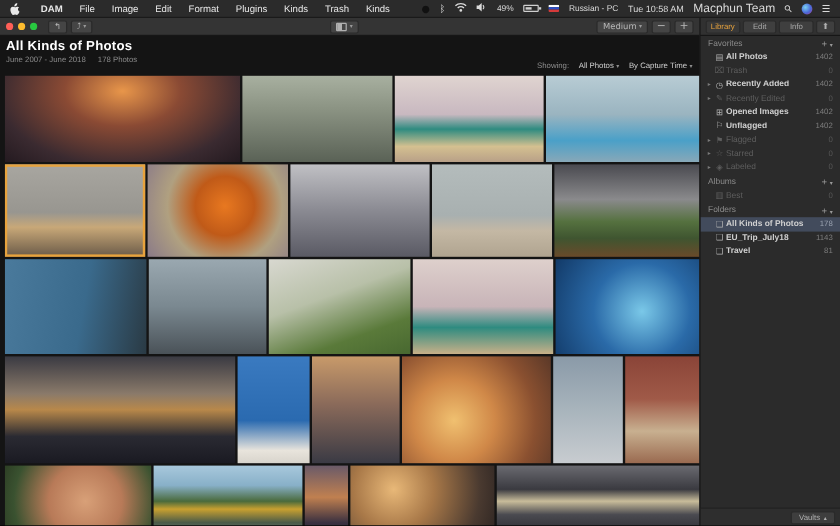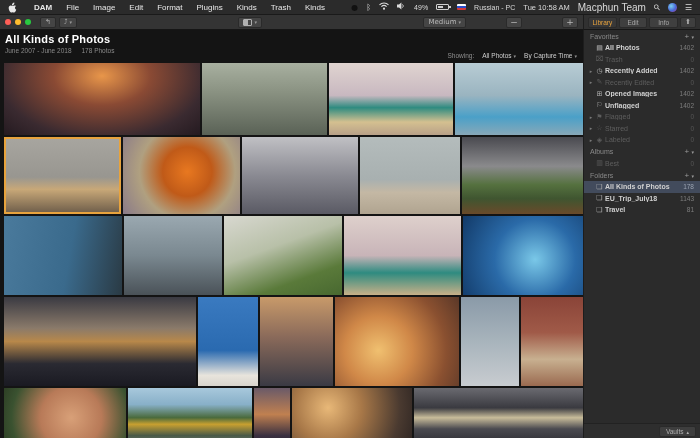--- a/index.html
+++ b/index.html
@@ -31,21 +31,21 @@
     border-bottom:1px solid #161616; }
   .traffic { display:flex; gap:4px; margin-right:9px; }
   .traffic span { width:6px; height:6px; border-radius:50%; display:inline-block; }
   .tbtn { background:#454545; border:1px solid #2a2a2a; color:#b8b8b8; font-size:7px;
     height:11px; display:flex; align-items:center; padding:0 4px; border-radius:2px; margin-right:3px;
     font-family:"DejaVu Sans",sans-serif; }
   .tbtn .caret { font-size:5px; margin-left:2px; color:#9a9a9a; }
   .panel-rect { width:9px; height:7px; border:1px solid #b0b0b0; border-radius:1px; position:relative; }
   .panel-rect i { position:absolute; left:0; top:0; bottom:0; width:4px; background:#b0b0b0; }
   .toolbar .mid { flex:1; display:flex; justify-content:center; }
-  .toolbar .right { display:flex; align-items:flex-end;gap:37px; }
+  .toolbar .right { display:flex; align-items:flex-end; }
   .zoom-select { min-width:38px; justify-content:center; }
   .sq { width:16px; justify-content:center; font-size:9px; }
 
   
   .tabbar { width:117px; background:#313131; display:flex; align-items:center; padding:0 4px; gap:2px;
     border-bottom:1px solid #161616; border-left:1px solid #1d1d1d; }
   .tab { flex:1; height:11px; background:#3f3f3f; border:1px solid #2a2a2a; border-radius:2px;
     font-size:6.5px; color:#a8a8a8; display:flex; align-items:center; justify-content:center; }
   .tab.active { color:#e8a33d; background:#383838; }
   .share-btn { width:16px; height:11px; background:#3f3f3f; border:1px solid #2a2a2a; border-radius:2px;

